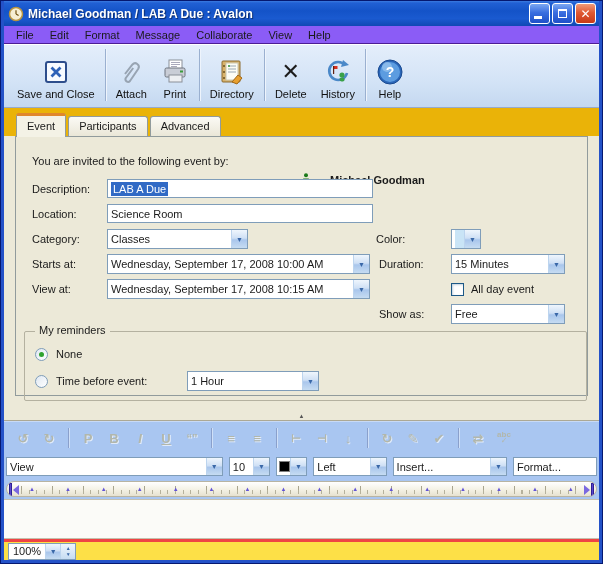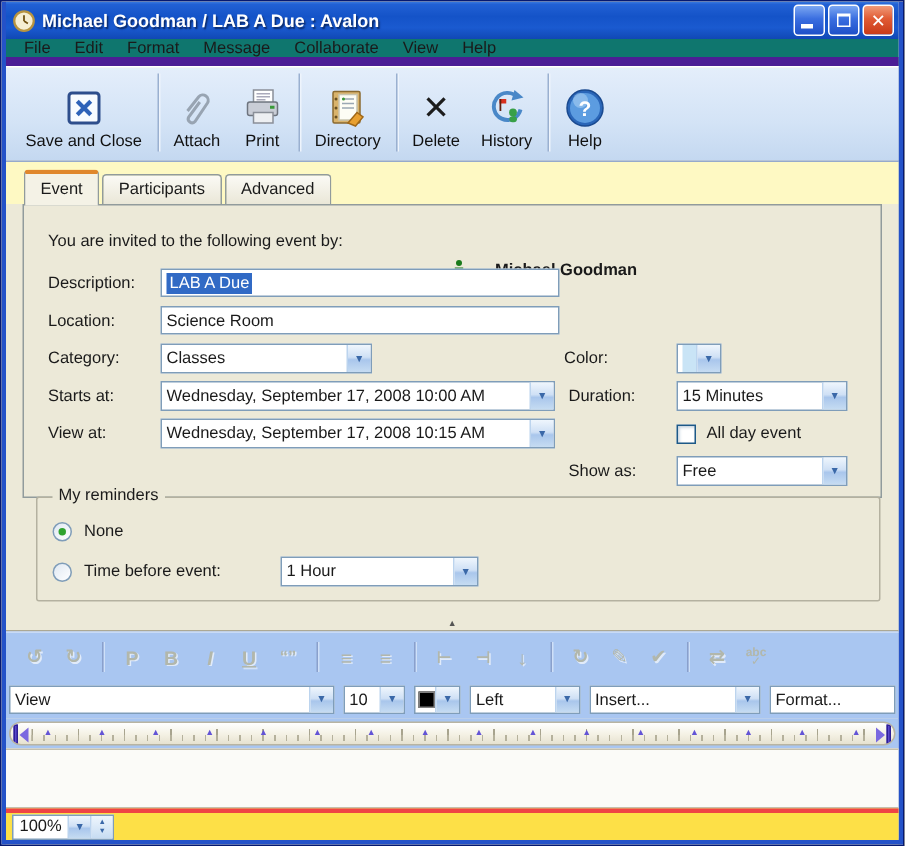--- a/index.html
+++ b/index.html
@@ -17,42 +17,42 @@
     white-space:nowrap; overflow:hidden; flex:1; }
   .caption-btns { display:flex; gap:2px; }
   .cap-btn { width:21px; height:21px; border-radius:3px; border:1px solid #fff; display:flex; align-items:center;
     justify-content:center; background:linear-gradient(180deg,#7ba7f2 0%,#3a6ee0 45%,#1e50c8 100%);
     color:#fff; font-weight:bold; position:relative; }
   .cap-btn.close { background:linear-gradient(180deg,#f09a78 0%,#e05a34 45%,#c83a18 100%); font-size:12px; }
   .min-glyph { position:absolute; left:4px; bottom:4px; width:8px; height:3px; background:#fff; }
   .max-glyph { width:9px; height:9px; border:1px solid #fff; border-top:2px solid #fff; }
 
   
-  .menubar { height:18px; flex:0 0 18px; background:#0f766e; display:flex; align-items:center; padding-left:4px;
-    border-bottom:6px solid #4c1d95; }
+  .menubar { height:18px; flex:0 0 18px; background:#8b5cf6; display:flex; align-items:center; padding-left:4px;
+    border-bottom:1px solid #4c1d95; }
   .menu-item { padding:1px 8px; }
 
   
   .toolbar { height:64px; flex:0 0 64px; background:linear-gradient(180deg,#e4eefb 0%,#d3e3f6 60%,#c4d8f0 100%);
     border-top:1px solid #fff; border-bottom:1px solid #96aacb; display:flex; align-items:center; padding:2px 4px 4px 6px; }
   .tb-btn { display:flex; flex-direction:column; align-items:center; justify-content:flex-end; height:54px;
     padding:2px 7px; color:#111; }
   .tb-btn .tb-ico { height:32px; display:flex; align-items:center; justify-content:center; }
   .tb-sep { width:1px; height:52px; background:#9ab0d0; margin:0 3px; box-shadow:1px 0 0 #eef4fc; }
   .x-glyph { font-size:22px; font-weight:bold; color:#1c1c1c; line-height:26px; }
 
   
-  .tabstrip { height:28px; flex:0 0 28px; background:#fef9c3; display:flex; align-items:flex-end; padding-left:12px; }
+  .tabstrip { height:28px; flex:0 0 28px; background:#eab308; display:flex; align-items:flex-end; padding-left:12px; }
   .tab { border:1px solid #919b9c; border-bottom:none; border-radius:3px 3px 0 0; padding:3px 10px 3px 10px;
     background:linear-gradient(180deg,#fbfaf5 0%,#e9e6d6 100%); margin-right:2px; position:relative; top:1px; height:21px; }
   .tab.active { background:#f4f2e6; border-top:3px solid #e0872c; height:24px; padding-top:4px; z-index:3; }
 
   
   .panel-wrap { flex:0 0 276px; background:#ece9d8; padding:0 11px; }
-  .panel { position:relative; height:196px; border:1px solid #919b9c; background:#ece9d8; }
+  .panel { position:relative; height:260px; border:1px solid #919b9c; background:#ece9d8; }
   .abs { position:absolute; height:20px; display:flex; align-items:center; }
   .field-input { background:#fff; border:1px solid #7f9db9; height:19px; display:flex; align-items:center; padding-left:3px; }
   .sel-highlight { background:#316ac5; color:#fff; padding:1px 2px; }
 
   .xp-select { background:#fff; border:1px solid #7f9db9; height:20px; display:flex; align-items:center; padding-left:3px; }
   .sel-text { flex:1; white-space:nowrap; overflow:hidden; }
   .dd-btn { flex:0 0 16px; align-self:stretch; display:flex; align-items:center; justify-content:center;
     font-size:7px; color:#3a68a8; border-left:1px solid #bcd4ee;
     background:linear-gradient(180deg,#eff6fd 0%,#cfe0f5 45%,#a9c6ec 55%,#c6dcf2 100%); }
   .swatch { width:11px; height:11px; border:1px solid #808080; }

